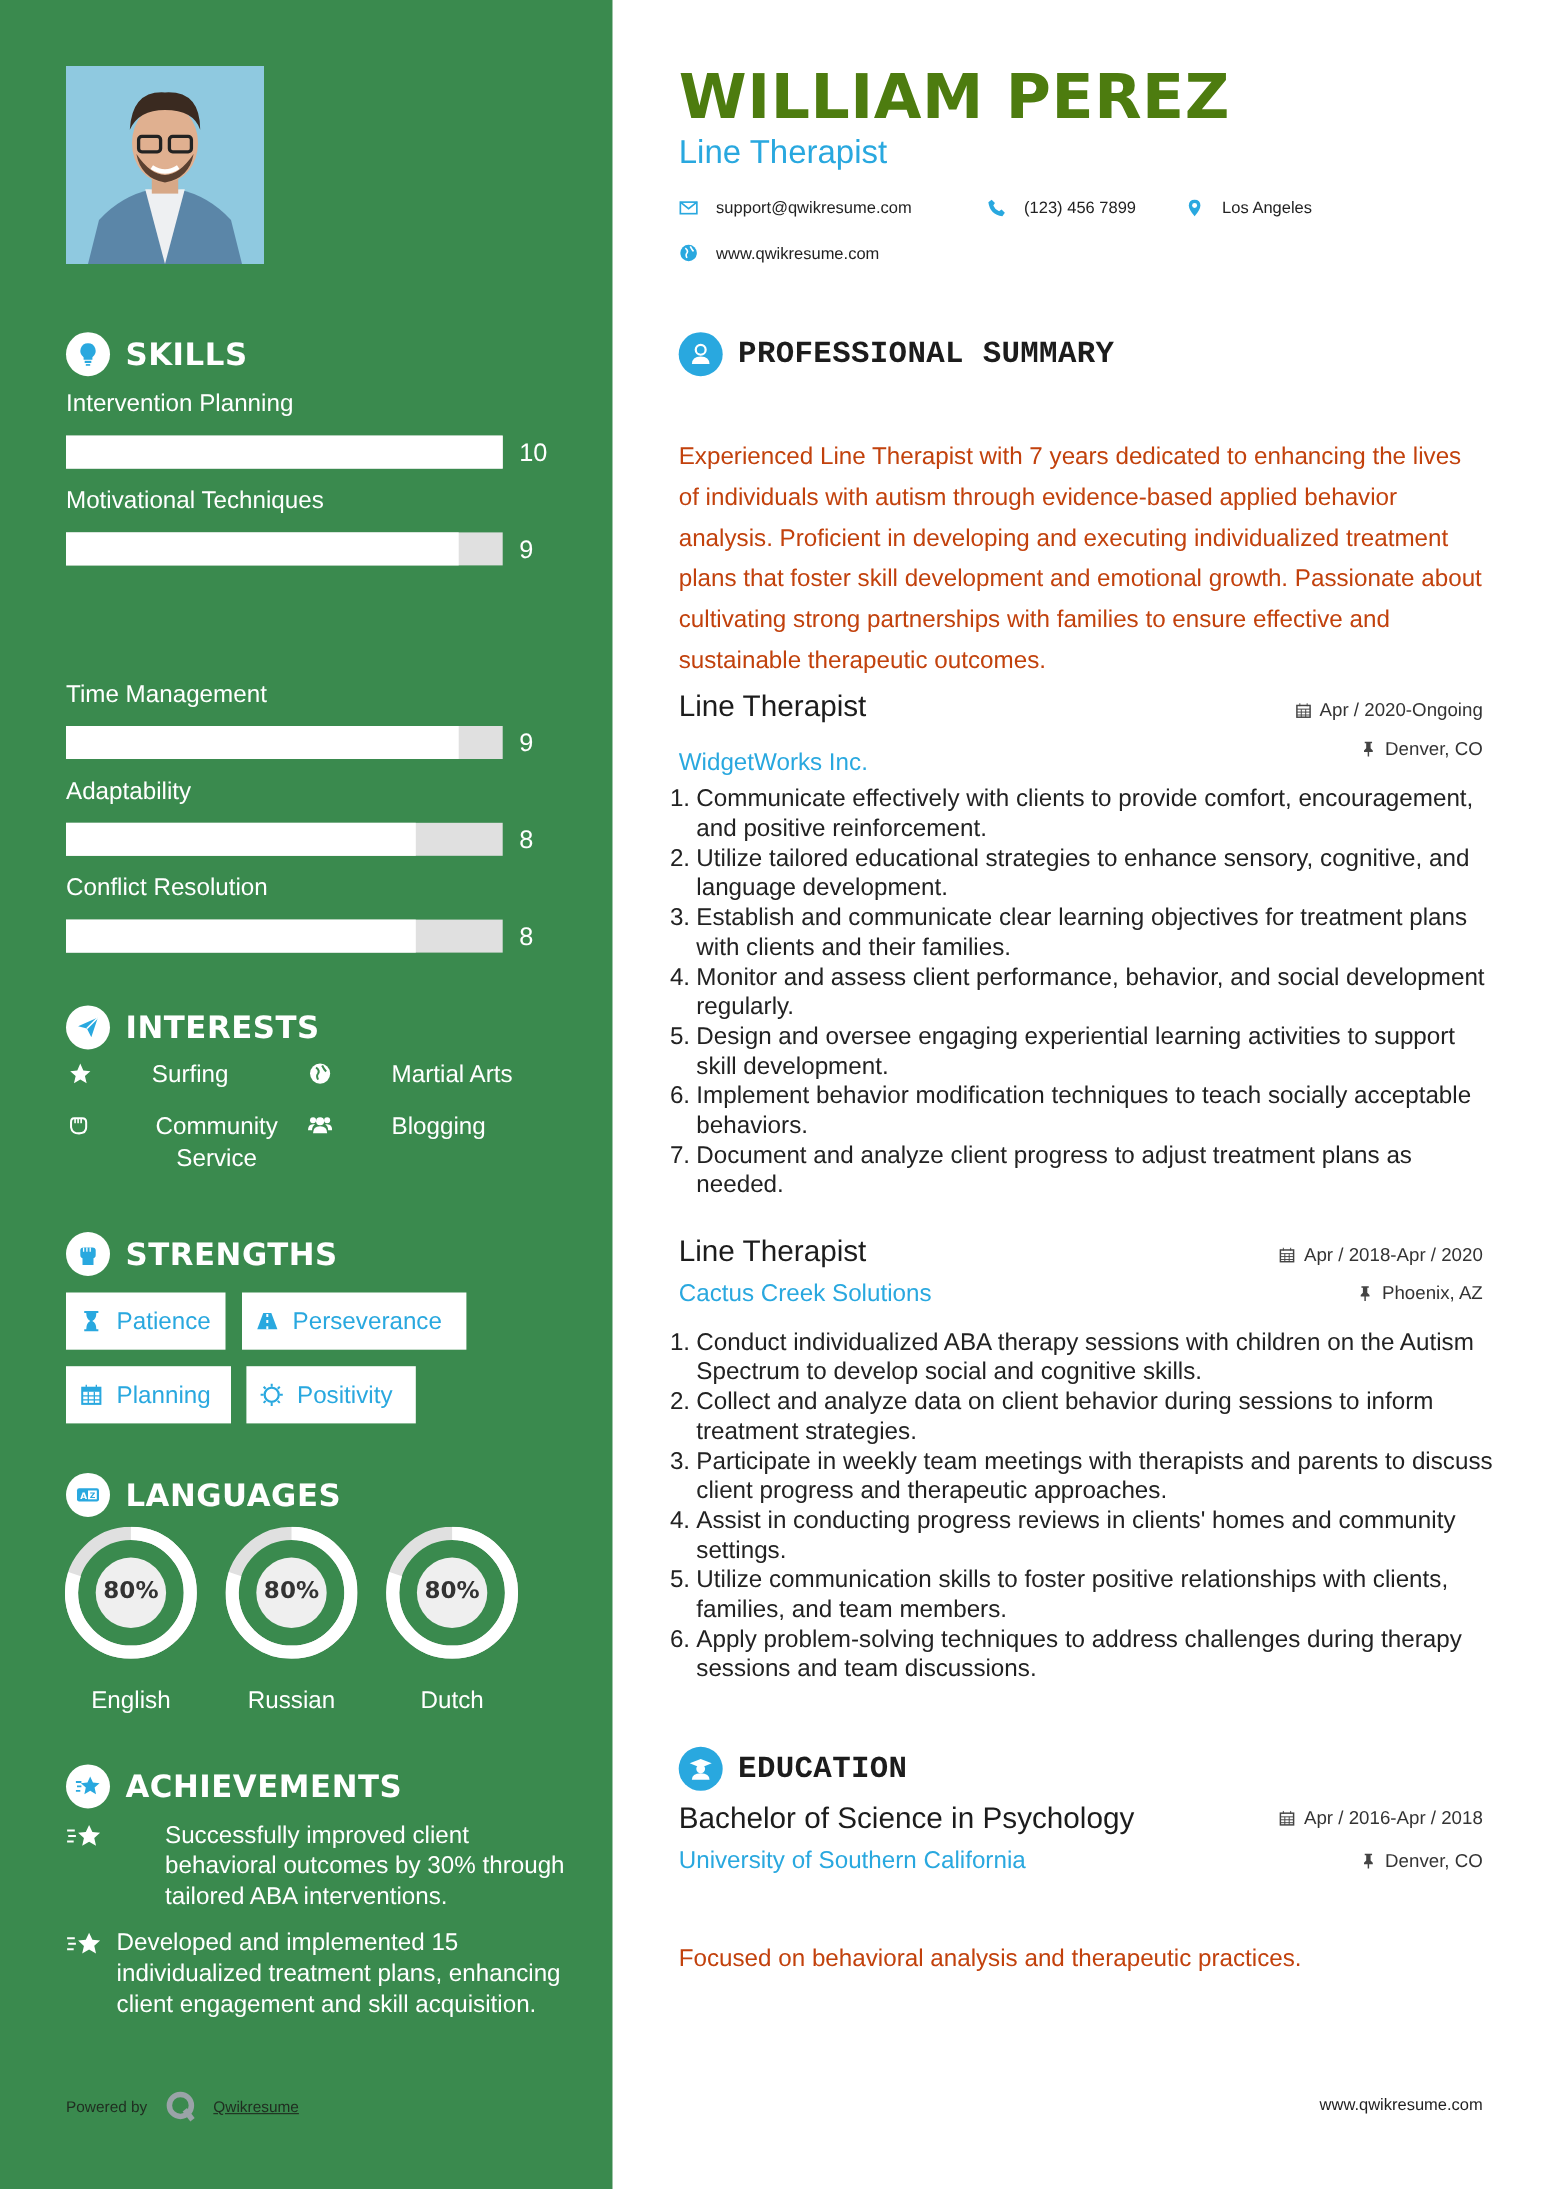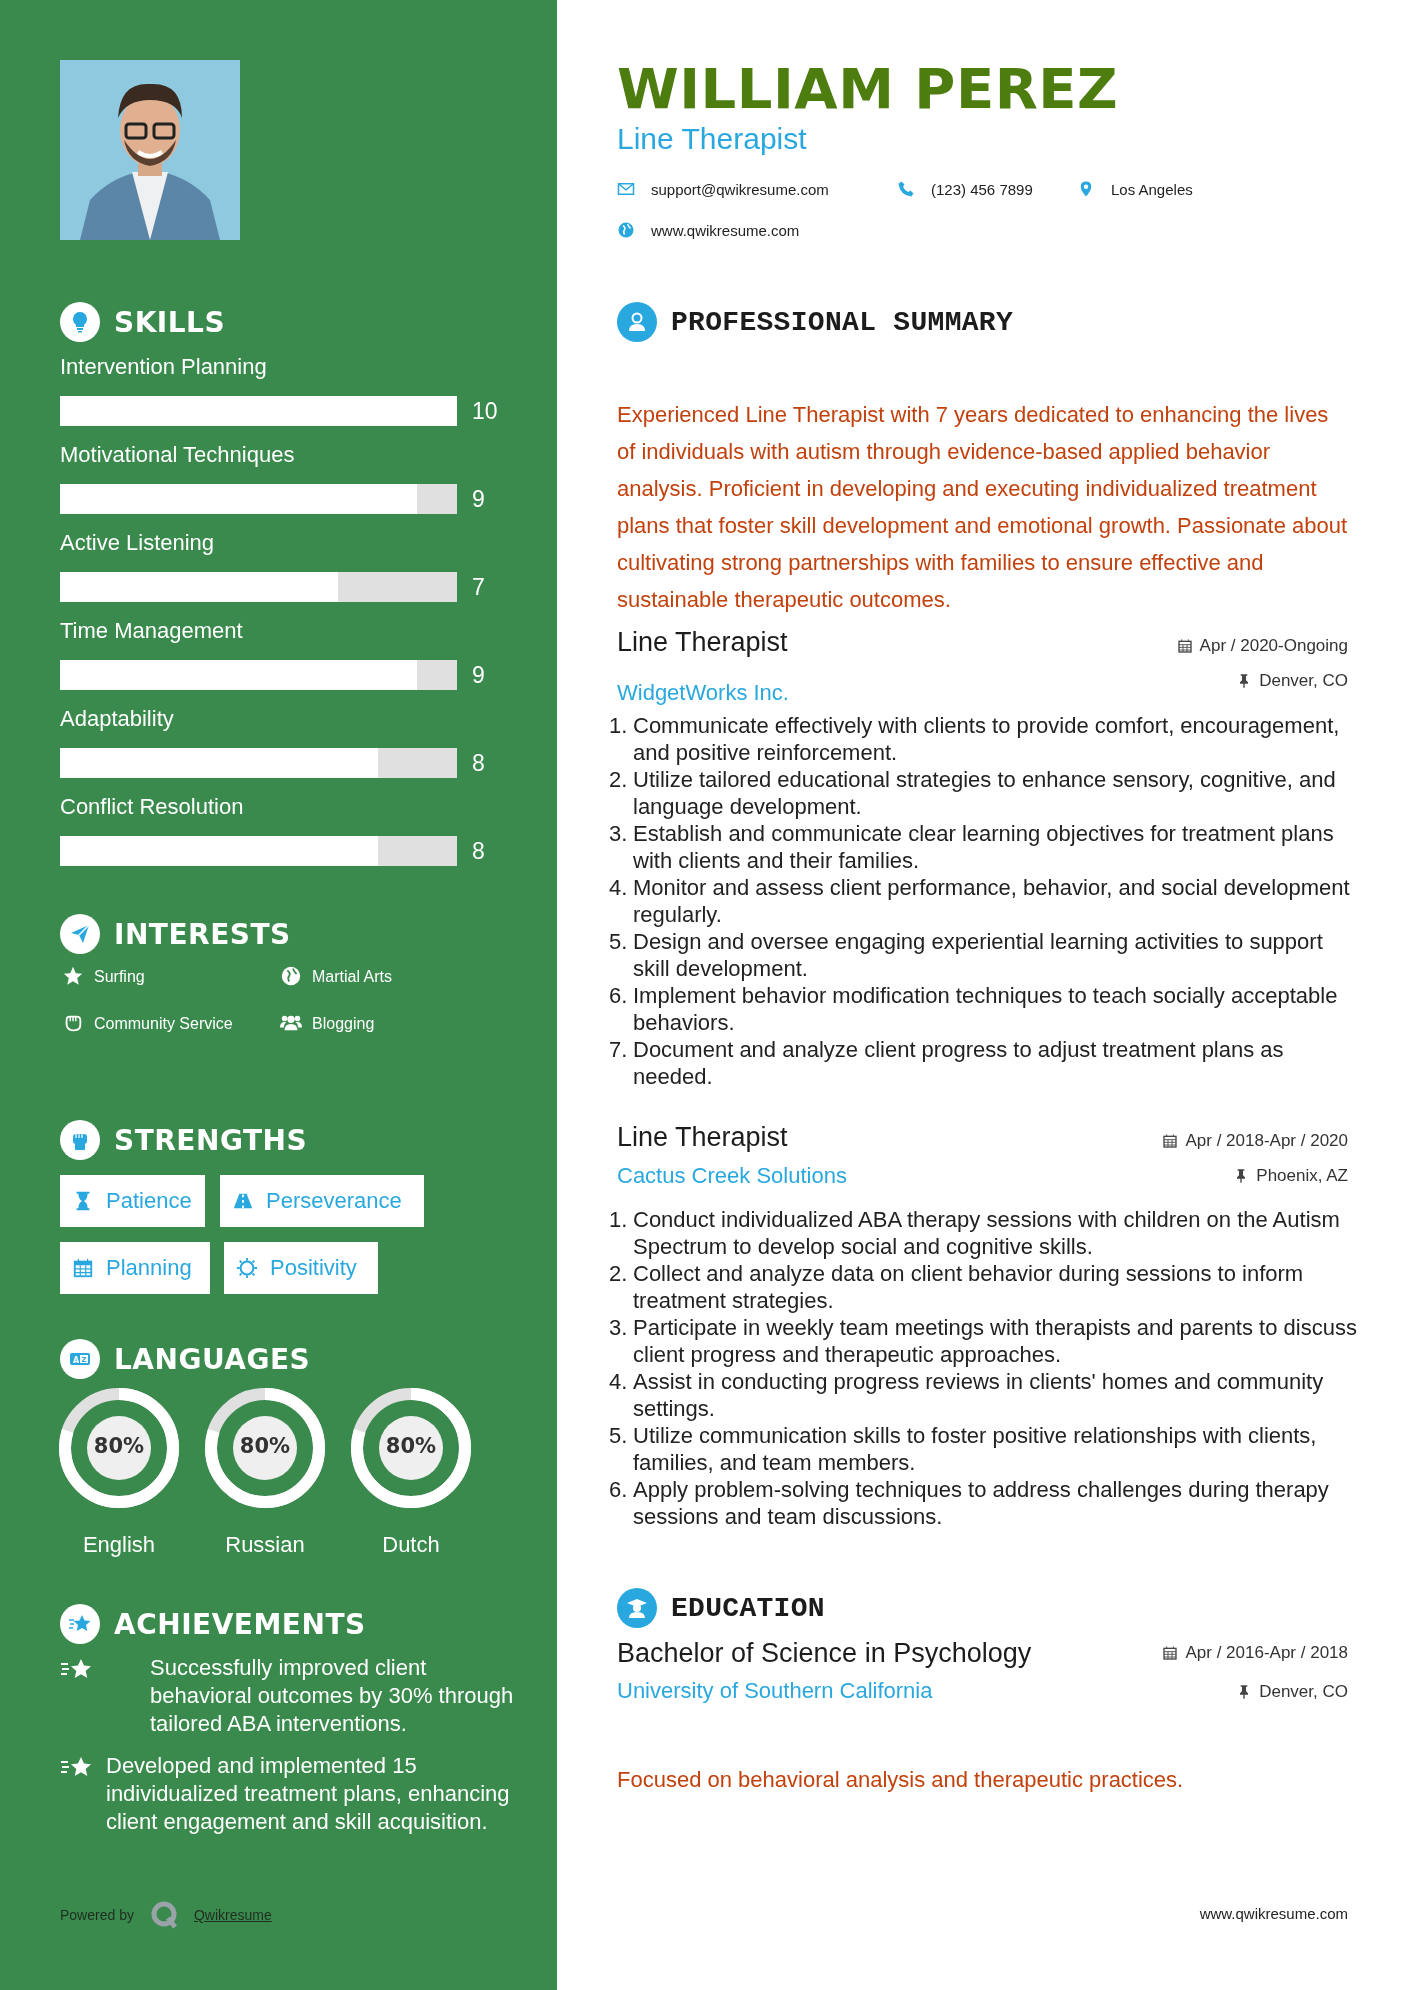--- a/index.html
+++ b/index.html
@@ -16,21 +16,21 @@
   .sec-icon { width: 40px; height: 40px; border-radius: 50%; background: #fff; display: flex; align-items: center; justify-content: center; margin-right: 14px; }
   .sec-icon svg { width: 24px; height: 24px; }
   .sec-title { font-family: "DejaVu Sans", sans-serif; font-weight: bold; font-size: 28px; letter-spacing: 0.5px; color: #fff; }
 
   .skill { position: absolute; left: 60px; width: 460px; }
   .skill-label { font-size: 22px; color: #fff; height: 30px; line-height: 30px; }
   .skill-bar-row { position: relative; height: 30px; margin-top: 14px; }
   .skill-track { position: absolute; left: 0; top: 0; width: 397px; height: 30px; background: #e0e0e0; }
   .skill-fill { position: absolute; left: 0; top: 0; height: 30px; background: #fff; }
   .skill-val { position: absolute; left: 412px; top: 2px; font-size: 23px; color: #fff; }
-  .interest { position: absolute; display: flex; align-items: flex-start; font-size: 16px; color: #fff; line-height: 29px; }
+  .interest { position: absolute; display: flex; align-items: flex-start; font-size: 22px; color: #fff; line-height: 29px; gap: 44px; }
   .interest .ico { width: 26px; margin-right: 8px; display: inline-flex; justify-content: center; padding-top: 3px; }
   .interest .ico svg { width: 22px; height: 22px; }
 
   .strength { position: absolute; height: 52px; background: #fff; display: flex; align-items: center; padding: 0 12px; color: #29a8df; font-size: 22px; }
   .strength svg { width: 22px; height: 22px; margin-right: 12px; }
 
   .lang { position: absolute; width: 120px; text-align: center; }
   .ring { width: 120px; height: 120px; }
   .lang-name { font-size: 22px; color: #fff; margin-top: 20px; }
 
@@ -106,29 +106,20 @@
   </div>
   <div class="skill" style="top:440px;">
     <div class="skill-label">Motivational Techniques</div>
     <div class="skill-bar-row">
         <div class="skill-track">
           <div class="skill-fill" style="width:90%"></div>
         </div>
     <div class="skill-val">9</div>
       </div>
   </div>
-  <div class="skill" style="top:528px;">
-    <div class="skill-label">Active Listening</div>
-    <div class="skill-bar-row">
-        <div class="skill-track">
-          <div class="skill-fill" style="width:70%"></div>
-        </div>
-    <div class="skill-val">7</div>
-      </div>
-  </div>
   <div class="skill" style="top:616px;">
     <div class="skill-label">Time Management</div>
     <div class="skill-bar-row">
         <div class="skill-track">
           <div class="skill-fill" style="width:90%"></div>
         </div>
     <div class="skill-val">9</div>
       </div>
   </div>
   <div class="skill" style="top:704px;">

